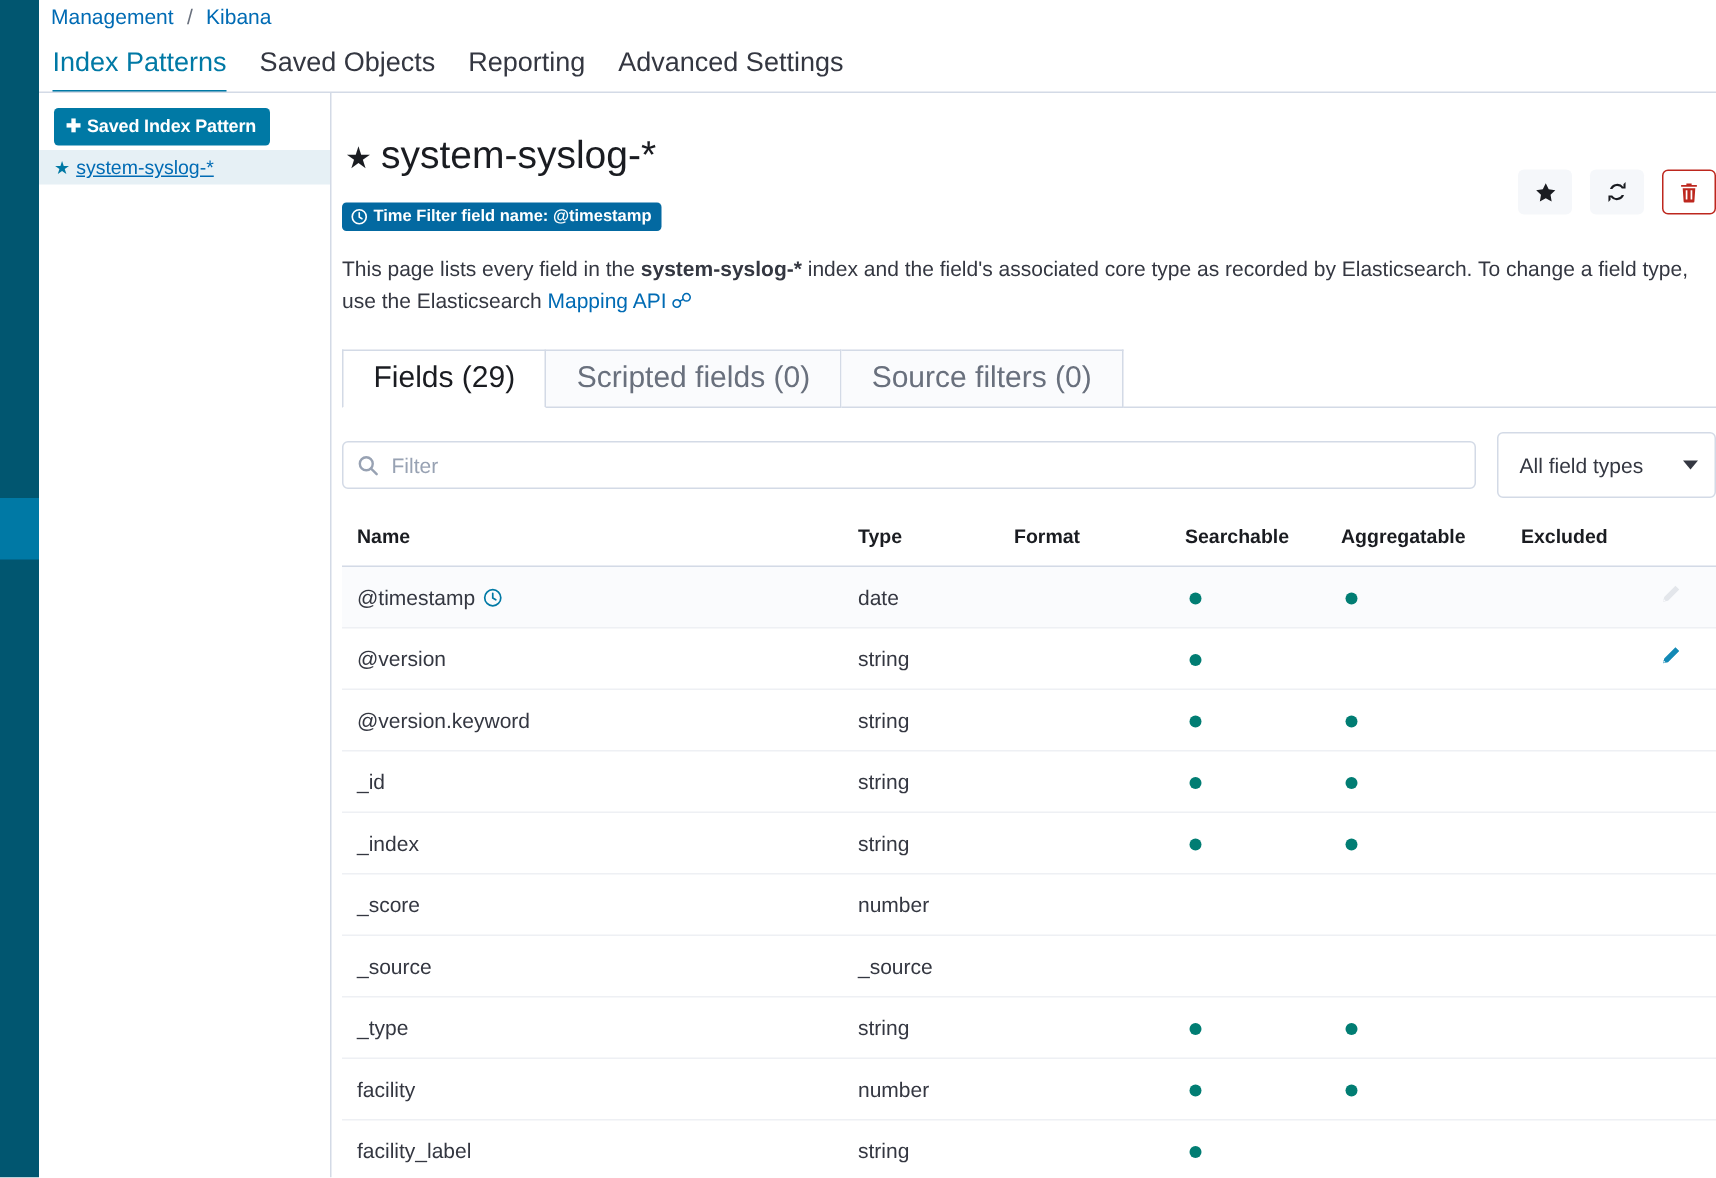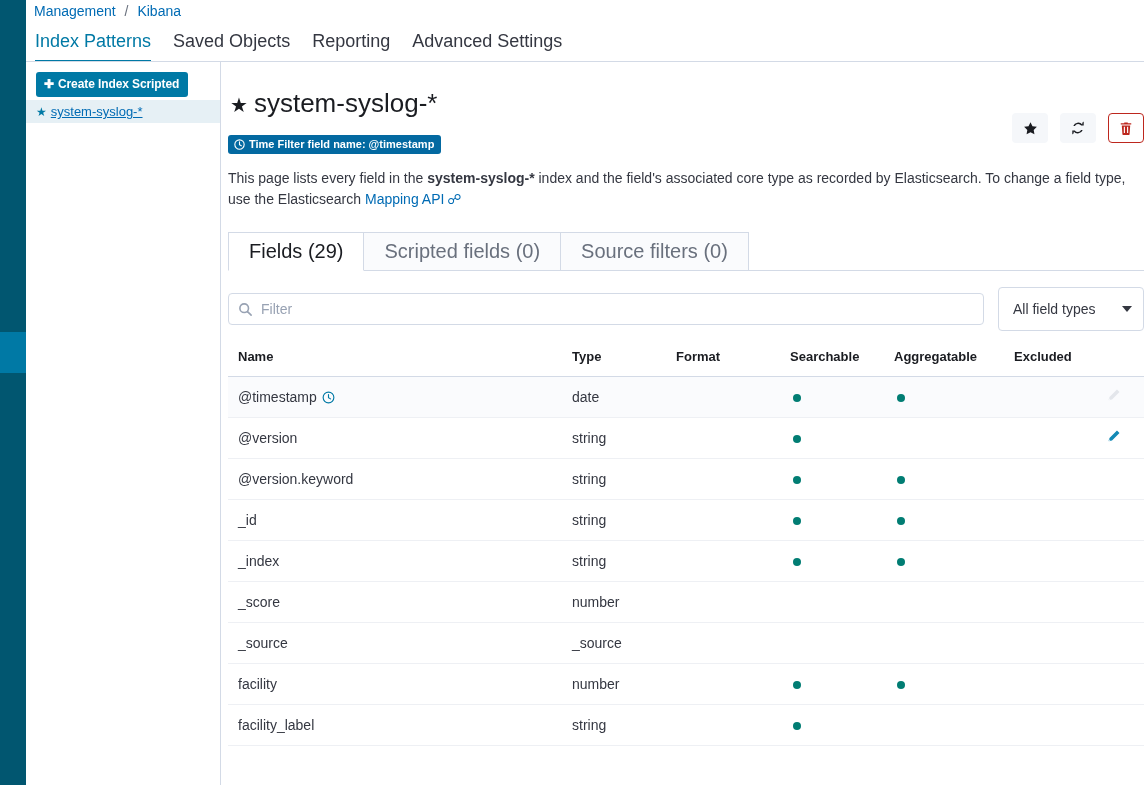--- a/index.html
+++ b/index.html
@@ -226,21 +226,21 @@
   <div class="tabs">
     <div class="tab active">Index Patterns</div>
     <div class="tab">Saved Objects</div>
     <div class="tab">Reporting</div>
     <div class="tab">Advanced Settings</div>
   </div>
   <div class="tabs-rule"></div>
 
   <div class="sidebar"></div>
   <button class="create-btn">
-    <span class="plus">✚</span><span>Create Index Scripted</span>
+    <span class="plus">✚</span><span>Saved Index Pattern</span>
   </button>
   <div class="sidebar-list">
     <div class="sidebar-item">
       <span class="star">★</span>
       <span class="label">system-syslog-*</span>
     </div>
   </div>
   <div class="sidebar-rule"></div>
 
   <div class="main">
@@ -390,20 +390,29 @@
           <tr>
             <td class="col-name"><span>_source</span></td>
             <td class="col-type">_source</td>
             <td class="col-format"></td>
             <td class="col-search"></td>
             <td class="col-agg"></td>
             <td class="col-excl"></td>
             <td class="col-act"></td>
           </tr>
           <tr>
+            <td class="col-name"><span>_type</span></td>
+            <td class="col-type">string</td>
+            <td class="col-format"></td>
+            <td class="col-search"><span class="dot"></span></td>
+            <td class="col-agg"><span class="dot"></span></td>
+            <td class="col-excl"></td>
+            <td class="col-act"></td>
+          </tr>
+          <tr>
             <td class="col-name"><span>facility</span></td>
             <td class="col-type">number</td>
             <td class="col-format"></td>
             <td class="col-search"><span class="dot"></span></td>
             <td class="col-agg"><span class="dot"></span></td>
             <td class="col-excl"></td>
             <td class="col-act"></td>
           </tr>
           <tr>
             <td class="col-name"><span>facility_label</span></td>

